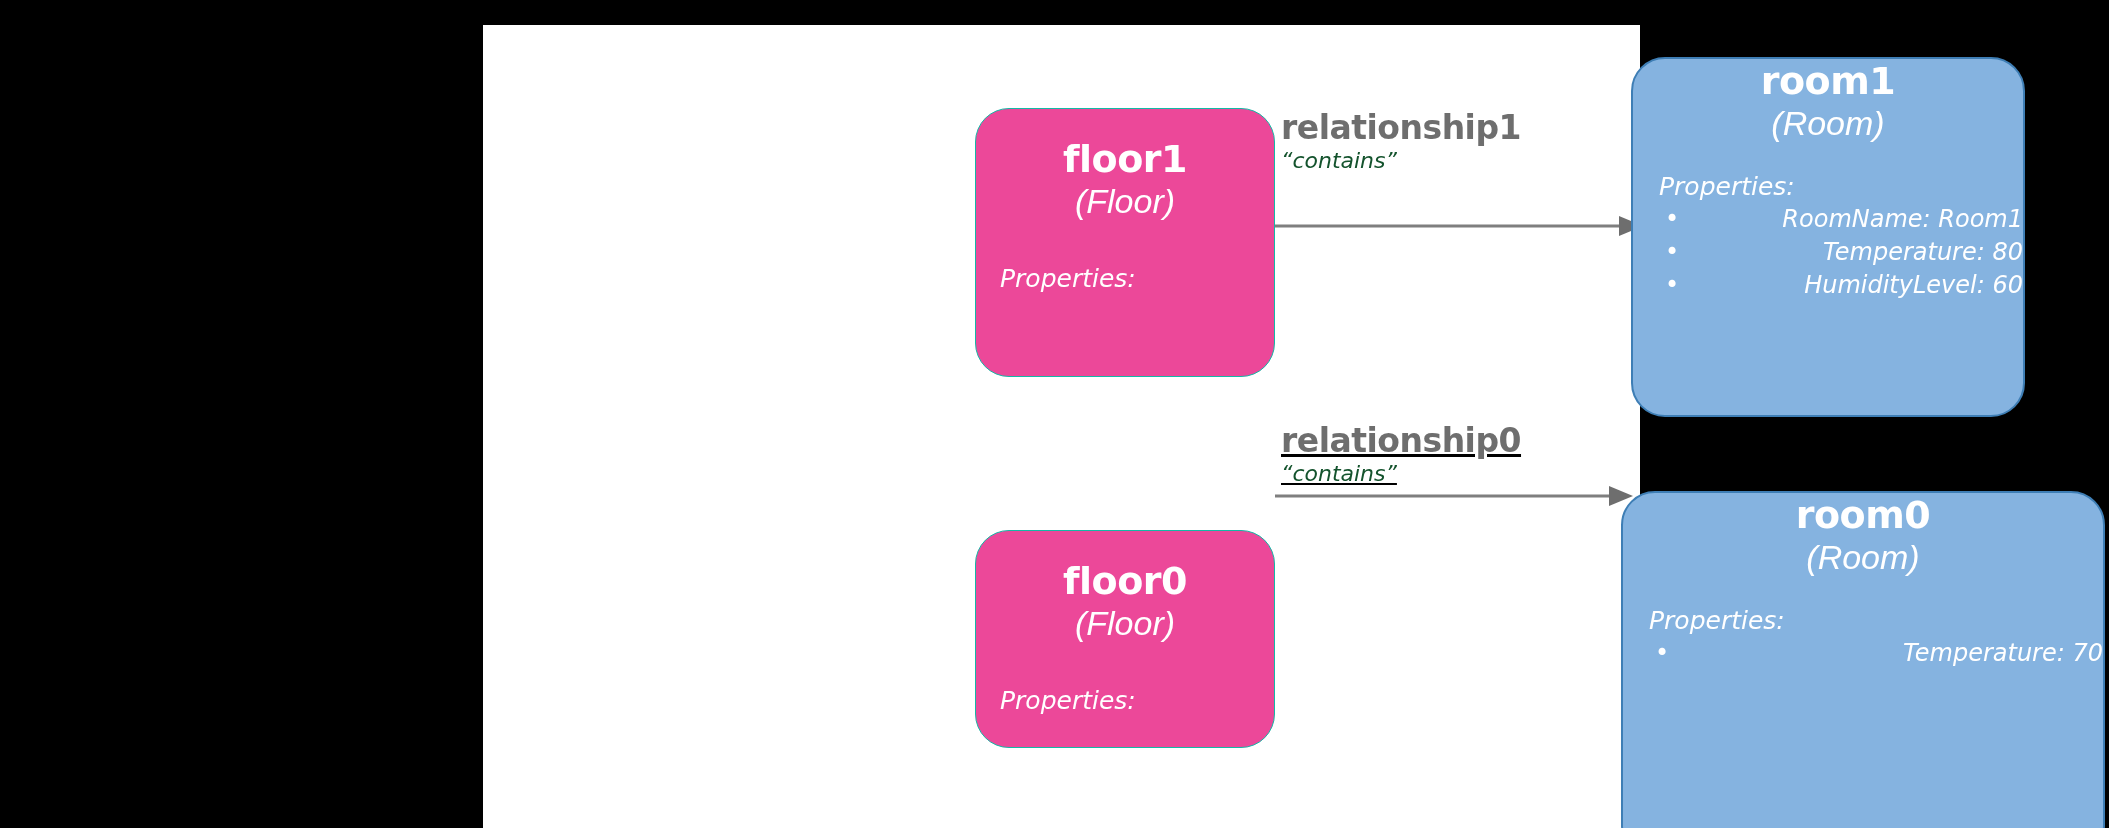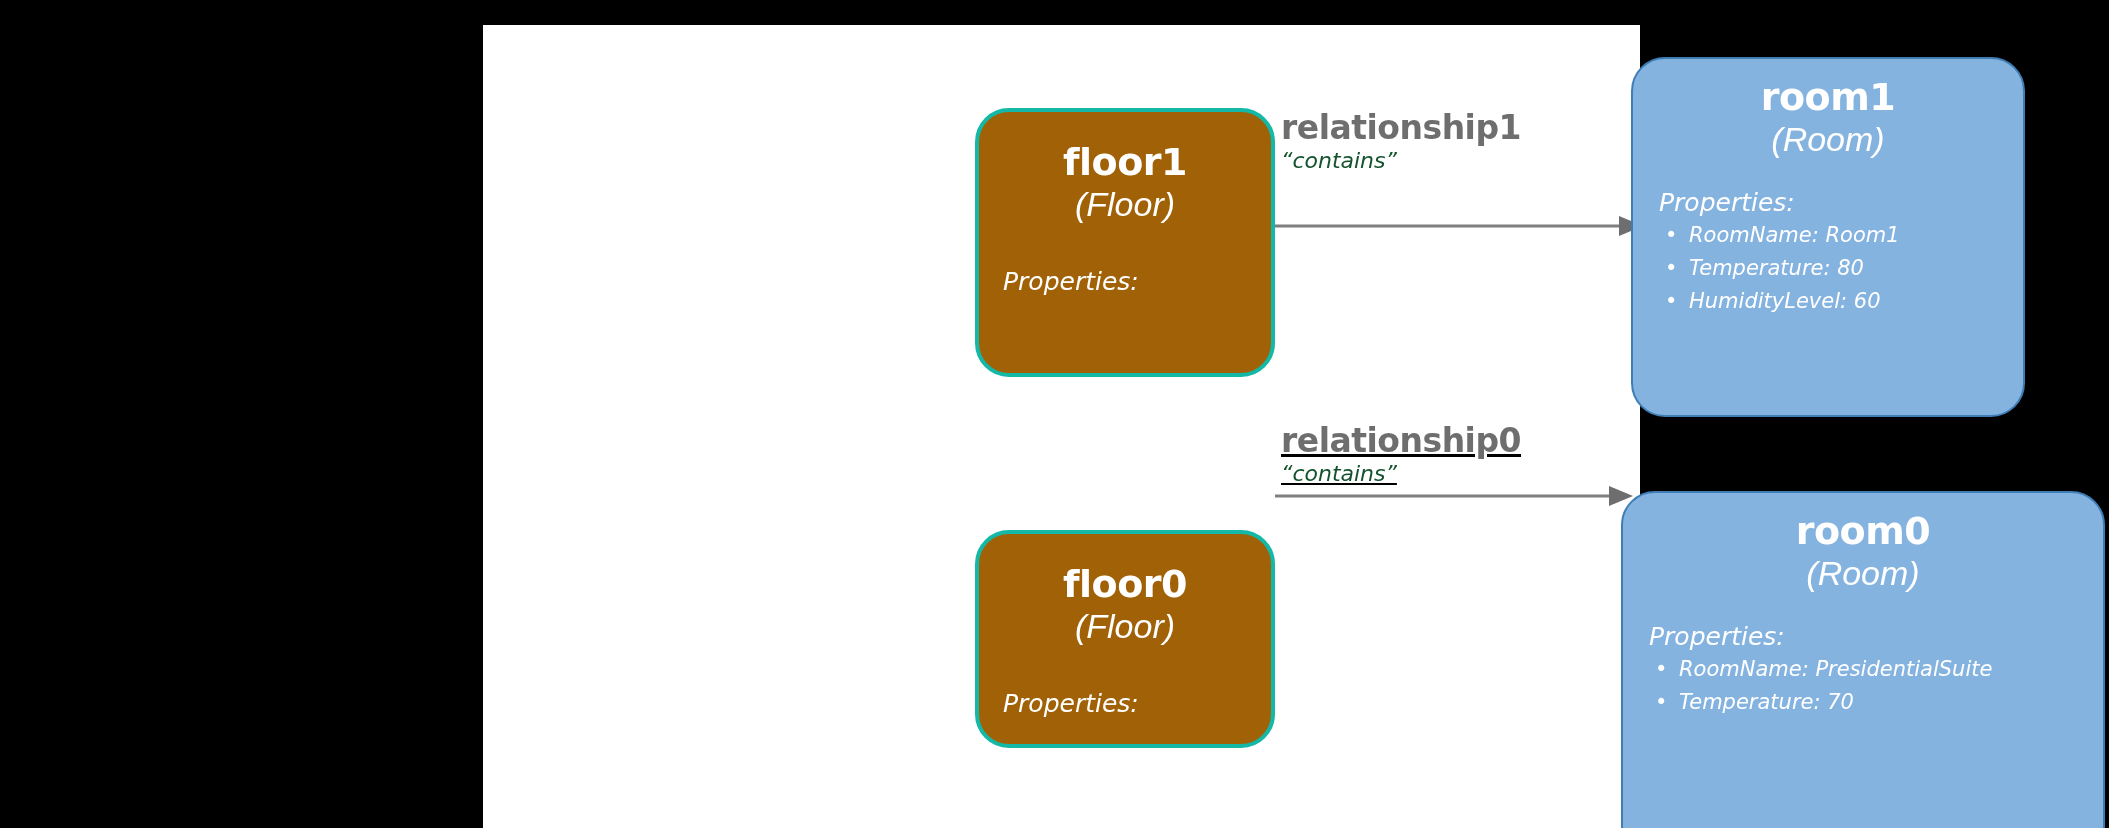--- a/index.html
+++ b/index.html
@@ -30,22 +30,22 @@
   }
   
   .node {
     position: absolute;
     box-sizing: border-box;
     border-radius: 34px;
     color: #ffffff;
     overflow: hidden;
   }
   .node.floor {
-    background: #a16207;
-    border: 4px solid #14b8a6;
+    background: #ec4899;
+    border: 1px solid #14b8a6;
   }
   .node.room {
     background: #85B3E0;
     border: 2px solid #3E7EB5;
   }
   .node-head {
     text-align: center;
   }
   .node-title {
     font-family: "DejaVu Sans", sans-serif;
@@ -73,44 +73,45 @@
   }
   .props-list {
     list-style: none;
     margin: 0;
     padding: 0;
   }
   .props-list li {
     font-family: "DejaVu Sans", sans-serif;
     font-style: italic;
     font-weight: 400;
-    font-size: 21px;
+    font-size: 24px;
     line-height: 33px;
     white-space: nowrap;
     position: relative;
     padding-left: 30px;
+    text-align: right;
   }
   .props-list li::before {
     content: "\2022";
     position: absolute;
     left: 6px;
     top: 0;
     font-style: normal;
   }
 
   
   #floor1-node { left: 492px; top: 83px;  width: 300px; height: 269px; }
   #floor0-node { left: 492px; top: 505px; width: 300px; height: 218px; }
   .floor .node-head { padding-top: 28px; }
   .floor .props-label { padding-left: 24px; padding-top: 42px; }
 
   
   #room1-node { left: 1148px; top: 32px;  width: 394px; height: 360px; }
   #room0-node { left: 1138px; top: 466px; width: 484px; height: 368px; }
-  .room .node-head { padding-top: 16px; }
+  .room .node-head { padding-top: 0; }
   .room .props-block { padding-left: 26px; padding-top: 28px; }
 
   
   .edge {
     position: absolute;
   }
   .edge-label-wrap {
     position: absolute;
     text-align: left;
     width: 360px;
@@ -195,20 +196,19 @@
     </svg>
 
     <div class="node room" id="room0-node">
       <div class="node-head">
         <div class="node-title">room0</div>
         <div class="node-type">(Room)</div>
       </div>
       <div class="props-block">
         <div class="props-label">Properties:</div>
         <ul class="props-list" id="room0-props">
-            <li>RoomName: PresidentialSuite</li>
             <li>Temperature: 70</li>
           </ul>
       </div>
     </div>
 
   </div>
 </div>
 
 </body></html>

